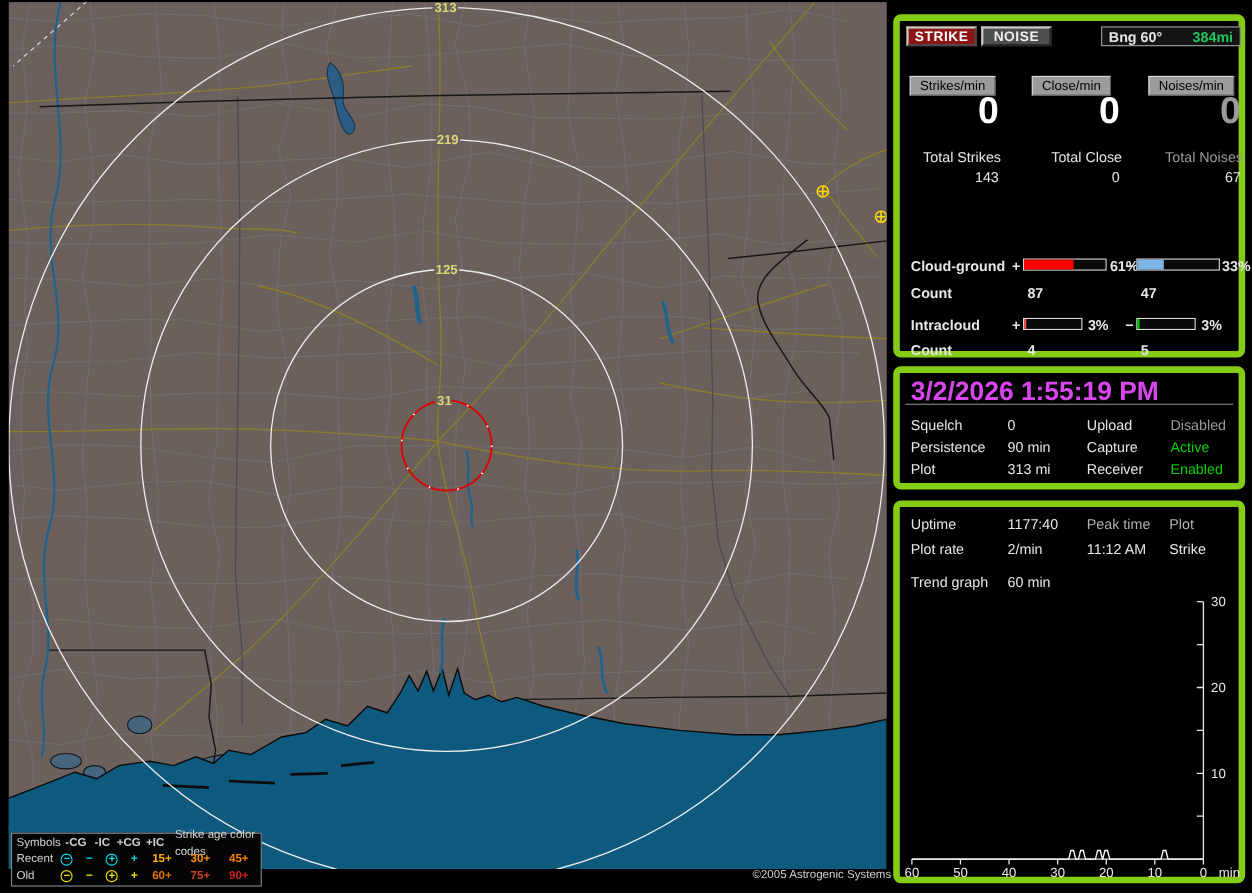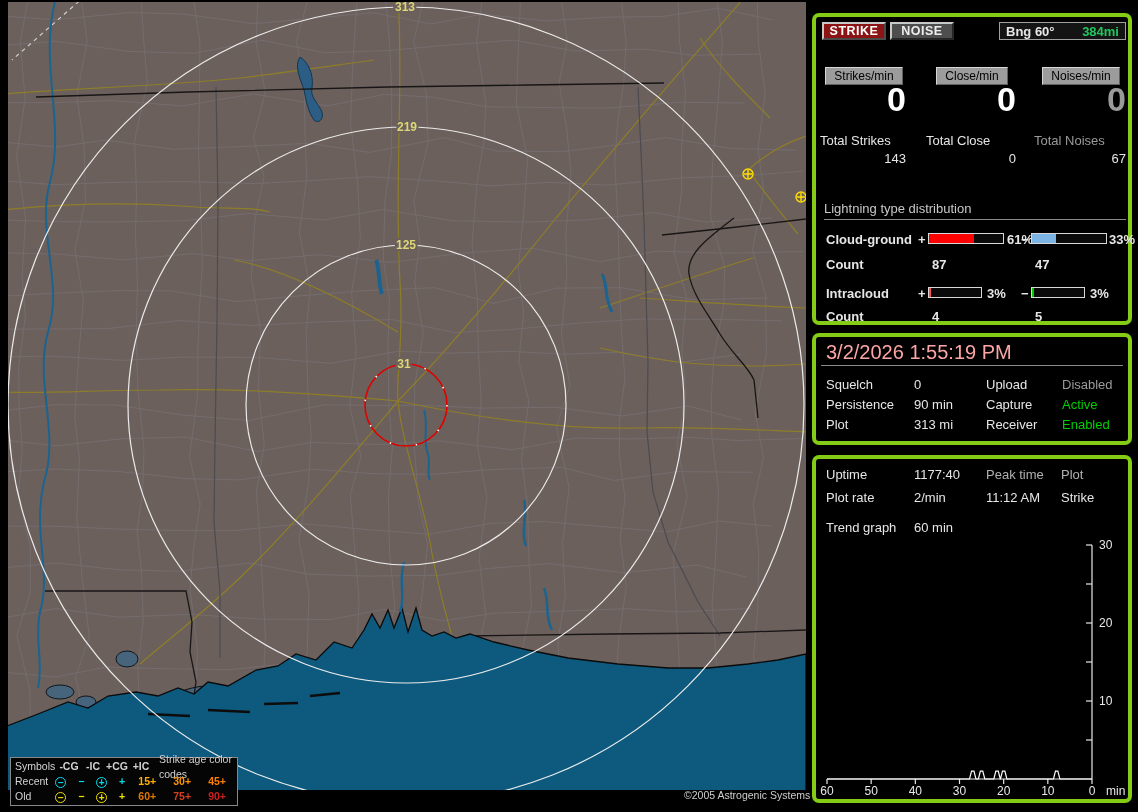--- a/index.html
+++ b/index.html
@@ -1,55 +1,55 @@
 <!DOCTYPE html>
 <html><head>
 <meta charset="utf-8">
 <style>
   html,body{margin:0;padding:0;background:#000;}
   body{width:1138px;height:812px;position:relative;overflow:hidden;
        font-family:"Liberation Sans",sans-serif;color:#e6e6e6;font-size:13px;}
   .abs{position:absolute;}
   
   .panel{position:absolute;left:812px;width:320px;background:#000;
-         border:4px solid #84cc16;border-radius:7px;box-sizing:border-box;}
+         border:6px solid #84cc16;border-radius:7px;box-sizing:border-box;}
   #panel-counters{top:13px;height:312px;}
   #panel-status{top:333px;height:112px;}
   #panel-stats{top:455px;height:348px;}
   .btn{position:absolute;top:5px;height:18px;box-sizing:border-box;
        font-weight:bold;font-size:12.5px;text-align:center;line-height:15px;
        letter-spacing:.5px;cursor:default;}
   .btn-strike{left:6px;width:64px;background:#8c1414;color:#fff;
        border:2px solid;border-color:#c9c9c9 #4a4a4a #4a4a4a #c9c9c9;}
   .btn-noise{left:74px;width:64px;background:#4e4e4e;color:#ededed;
        border:2px solid;border-color:#c9c9c9 #262626 #262626 #c9c9c9;}
   .bng{left:183px;width:127px;background:#141414;border:1px solid #a0a0a0;
        display:flex;justify-content:space-between;align-items:center;
        padding:0 6px;font-weight:bold;position:absolute;top:5px;height:18px;box-sizing:border-box;}
   .bng .dist{color:#22c55e;}
   .ccol{position:absolute;top:48px;height:112px;}
   .chiprow{position:absolute;top:2px;left:0;right:0;text-align:center;}
   .chip{display:inline-block;background:#9c9c9c;color:#000;font-size:12px;
         padding:1px 8px;border:1px solid;border-color:#d6d6d6 #5f5f5f #5f5f5f #d6d6d6;}
   .bigzero{position:absolute;top:16px;left:0;right:2px;text-align:right;
         font-size:34px;font-weight:bold;color:#fff;line-height:36px;}
-  .tlabel{position:absolute;top:68px;left:0;right:0;text-align:left;}
+  .tlabel{position:absolute;top:68px;left:0;right:0;text-align:right;}
   .tvalue{position:absolute;top:86px;left:0;right:2px;text-align:right;}
   .dim{color:#9a9a9a !important;}
   .subtle{color:#b0b0b0;}
   .dist-title{position:absolute;left:8px;top:184px;width:302px;color:#c8c8c8;
         border-bottom:1px solid #8a8a8a;padding-bottom:3px;}
   .drow{position:absolute;left:0;width:320px;height:16px;}
   .drow b{font-weight:bold;text-align:center;}
   .bar{position:absolute;top:1px;height:11px;background:#0a0a0a;
        border:1px solid #d8d8d8;box-sizing:border-box;}
   .bar .fill{height:100%;width:0;}
   .pm{font-weight:bold;}
   
-  .datetime{position:absolute;left:10px;top:4px;font-size:20px;font-weight:normal;color:#fca5a5;}
+  .datetime{position:absolute;left:10px;top:4px;font-size:24px;font-weight:bold;color:#d946ef;}
   .rule{position:absolute;left:5px;right:5px;border-bottom:1px solid #8a8a8a;}
   .srow span{position:absolute;}
   .c1{left:10px;} .c2{left:98px;} .c3{left:170px;} .c4{left:246px;}
   .c4b{left:245px;}
   
   #trendsvg{position:absolute;left:0;top:78px;}
   
   #map{position:absolute;left:8px;top:2px;width:798px;height:788px;background:#6c605c;}
   
   #legend{position:absolute;left:10px;top:757px;width:228px;height:49px;
@@ -248,21 +248,20 @@
     <div class="tlabel">Total Close</div>
     <div class="tvalue">0</div>
   </div>
   <div class="ccol" style="left:218px;width:94px;">
     <div class="chiprow"><span class="chip">Noises/min</span></div>
     <div class="bigzero dim">0</div>
     <div class="tlabel dim">Total Noises</div>
     <div class="tvalue">67</div>
   </div>
 
-  <div class="dist-title">Lightning type distribution</div>
 
   <div class="drow" style="top:215px;">
     <b class="abs" style="left:10px;">Cloud-ground</b>
     <span class="abs pm" style="left:102px;">+</span>
     <span class="bar" style="left:112px;width:76px;">
         <span class="fill" id="bar-cg-pos" style="width: 61%; background: rgb(255, 0, 0); display: block;"></span>
       </span>
     <b class="abs" style="left:191px;">61%</b>
     <span class="abs pm" style="left:205px;">−</span>
     <span class="bar" style="left:215px;width:76px;">

